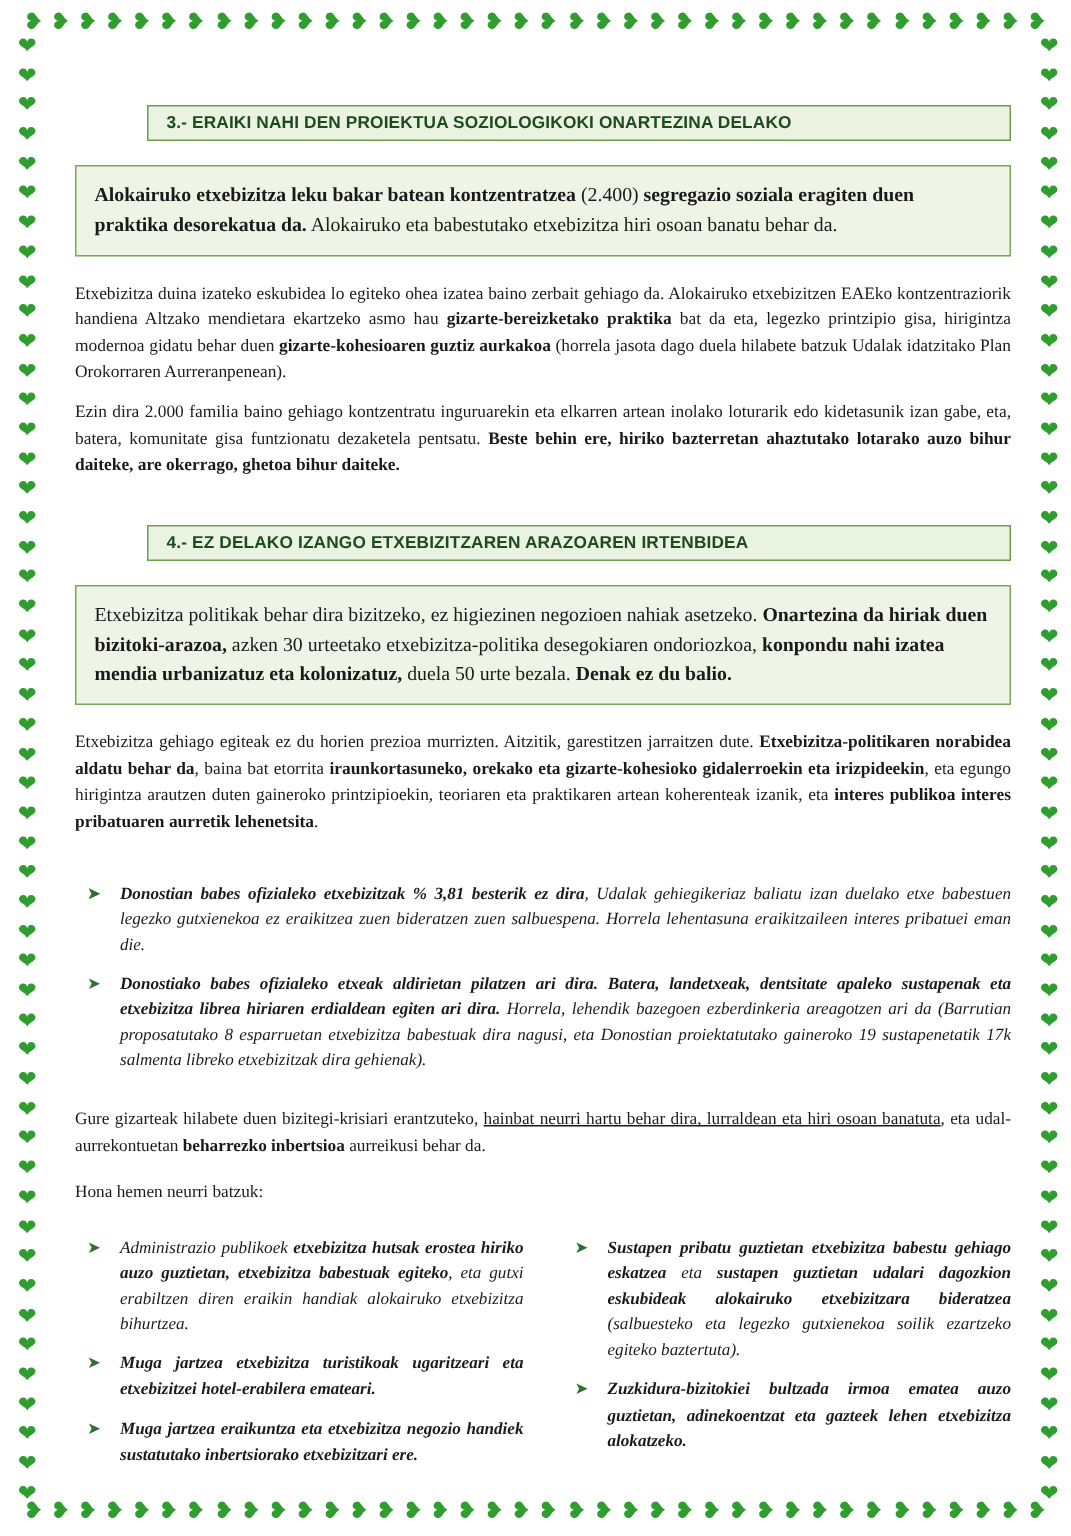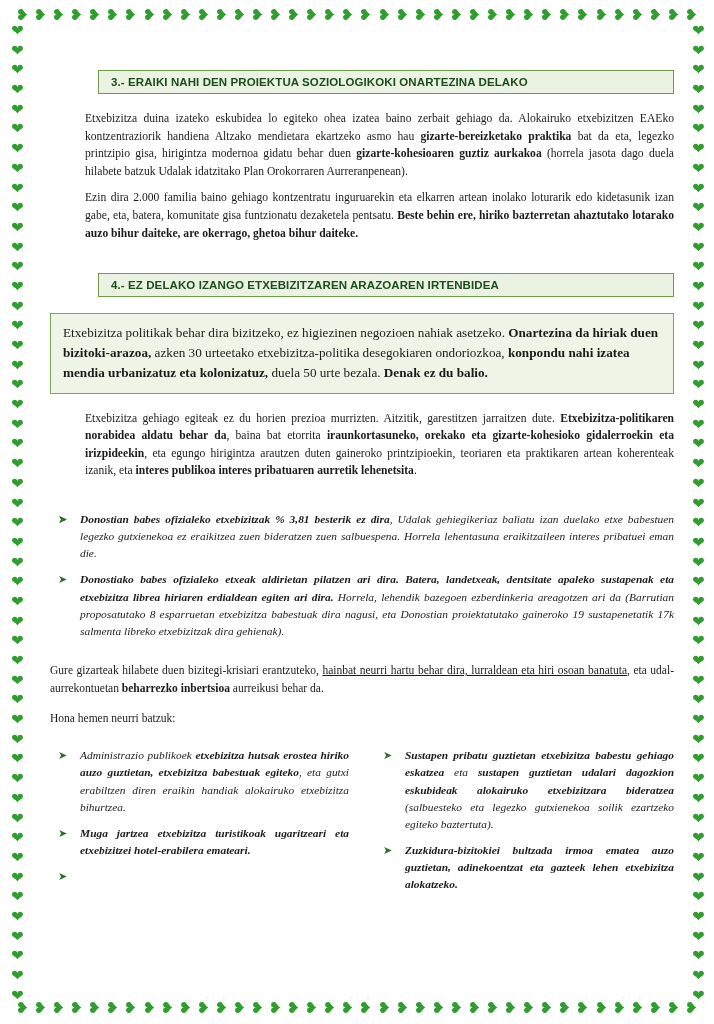--- a/index.html
+++ b/index.html
@@ -81,21 +81,20 @@
     line-height: 1.5;
     margin-bottom: 16px;
   }
   .callout b { font-weight: bold; }
 
   .body-text {
     font-size: 11.6px;
     line-height: 1.52;
     text-align: justify;
     margin-bottom: 9px;
-    margin-left: 35px;
   }
   .body-text b { font-weight: bold; }
 
   .spacer-lg { height: 22px; }
   .spacer-md { height: 13px; }
 
   ul.bullets {
     list-style: none;
     margin: 0 0 0 0;
     padding: 0;
@@ -322,20 +321,23 @@
       <span class="leaf">❥</span>
       <span class="leaf">❥</span>
       <span class="leaf">❥</span>
     </div>
 </div>
 
 <div class="page">
 
   <div class="section-head">3.- ERAIKI NAHI DEN PROIEKTUA SOZIOLOGIKOKI ONARTEZINA DELAKO</div>
 
+  <div class="callout">
+    <b>Alokairuko etxebizitza leku bakar batean kontzentratzea</b><span> (2.400) </span><b>segregazio soziala eragiten duen praktika desorekatua da.</b><span> Alokairuko eta babestutako etxebizitza hiri osoan banatu behar da.</span>
+  </div>
 
   <div class="body-text">
     <span>Etxebizitza duina izateko eskubidea lo egiteko ohea izatea baino zerbait gehiago da. Alokairuko etxebizitzen EAEko kontzentraziorik handiena Altzako mendietara ekartzeko asmo hau </span><b>gizarte-bereizketako praktika</b><span> bat da eta, legezko printzipio gisa, hirigintza modernoa gidatu behar duen </span><b>gizarte-kohesioaren guztiz aurkakoa</b><span> (horrela jasota dago duela hilabete batzuk Udalak idatzitako Plan Orokorraren Aurreranpenean).</span>
   </div>
 
   <div class="body-text">
     <span>Ezin dira 2.000 familia baino gehiago kontzentratu inguruarekin eta elkarren artean inolako loturarik edo kidetasunik izan gabe, eta, batera, komunitate gisa funtzionatu dezaketela pentsatu.  </span><b>Beste behin ere, hiriko bazterretan ahaztutako lotarako auzo bihur daiteke, are okerrago, ghetoa bihur daiteke.</b>
   </div>
 
   <div class="spacer-lg"></div>
@@ -368,21 +370,21 @@
 
   <div class="normal-note">Hona hemen neurri batzuk:</div>
 
   <div class="spacer-md"></div>
 
   <div class="two-col">
     <div>
       <ul class="bullets" id="measures-left">
           <li><span class="arrow">➤</span><span>Administrazio publikoek </span><b>etxebizitza hutsak erostea hiriko auzo guztietan, etxebizitza babestuak egiteko</b><span>, eta gutxi erabiltzen diren eraikin handiak alokairuko etxebizitza bihurtzea.</span></li>
           <li><span class="arrow">➤</span><b>Muga jartzea etxebizitza turistikoak ugaritzeari eta etxebizitzei hotel-erabilera emateari.</b></li>
-          <li><span class="arrow">➤</span></li>
+          <li><span class="arrow">➤</span><b>Muga jartzea eraikuntza eta etxebizitza negozio handiek sustatutako inbertsiorako etxebizitzari ere.</b></li>
         </ul>
     </div>
     <div>
       <ul class="bullets" id="measures-right">
           <li><span class="arrow">➤</span><b>Sustapen pribatu guztietan etxebizitza babestu gehiago eskatzea </b><span>eta </span><b>sustapen guztietan udalari dagozkion eskubideak alokairuko etxebizitzara bideratzea</b><span> (salbuesteko eta legezko gutxienekoa soilik ezartzeko egiteko baztertuta).</span></li>
           <li><span class="arrow">➤</span><b>Zuzkidura-bizitokiei bultzada irmoa ematea auzo guztietan, adinekoentzat eta gazteek lehen etxebizitza alokatzeko.</b></li>
         </ul>
     </div>
   </div>
 

